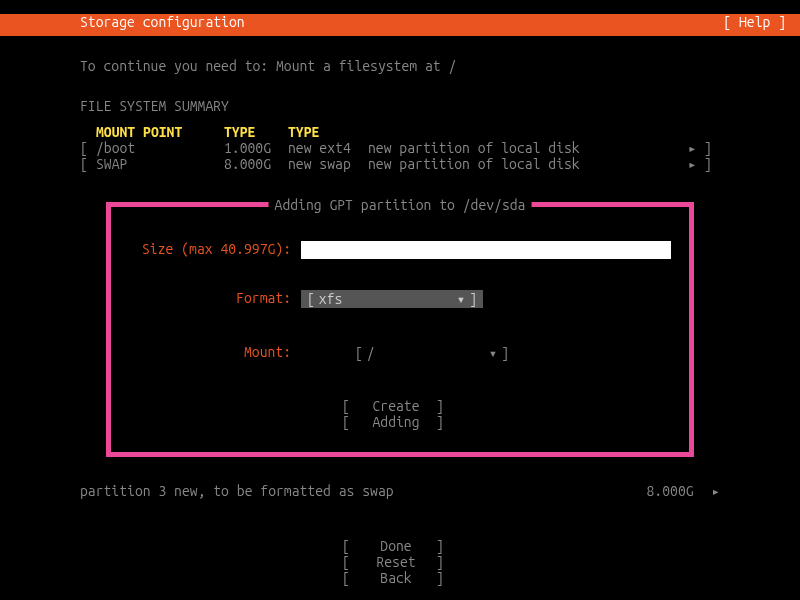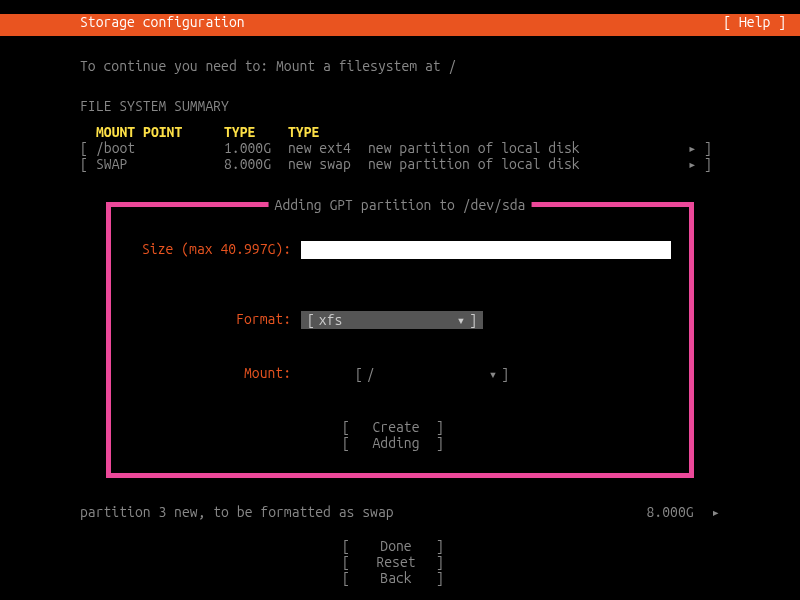--- a/index.html
+++ b/index.html
@@ -154,21 +154,21 @@
   </div>
 
   <div class="dialog">
     <div class="dialog-title"> Adding GPT partition to /dev/sda </div>
 
     <div class="dialog-row">
       <div class="dialog-label">Size (max 40.997G):</div>
       <div class="size-input"></div>
     </div>
 
-    <div class="dialog-row" style="margin-top:52px;">
+    <div class="dialog-row" style="margin-top:31px;">
       <div class="dialog-label">Format:</div>
       <div class="format-select">
         <span class="sel-l">[</span>
         <span class="sel-val">xfs</span>
         <span class="sel-arrow">▾</span>
         <span class="sel-r">]</span>
       </div>
     </div>
 
     <div class="dialog-row" style="margin-top:36px;gap:48px;">

